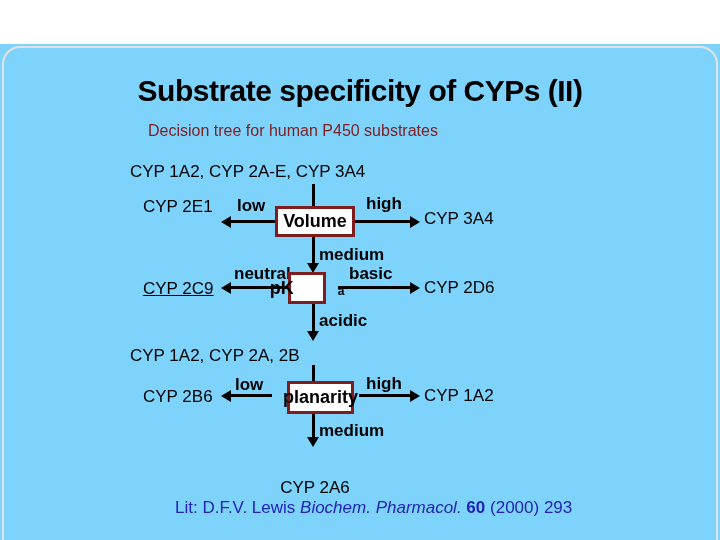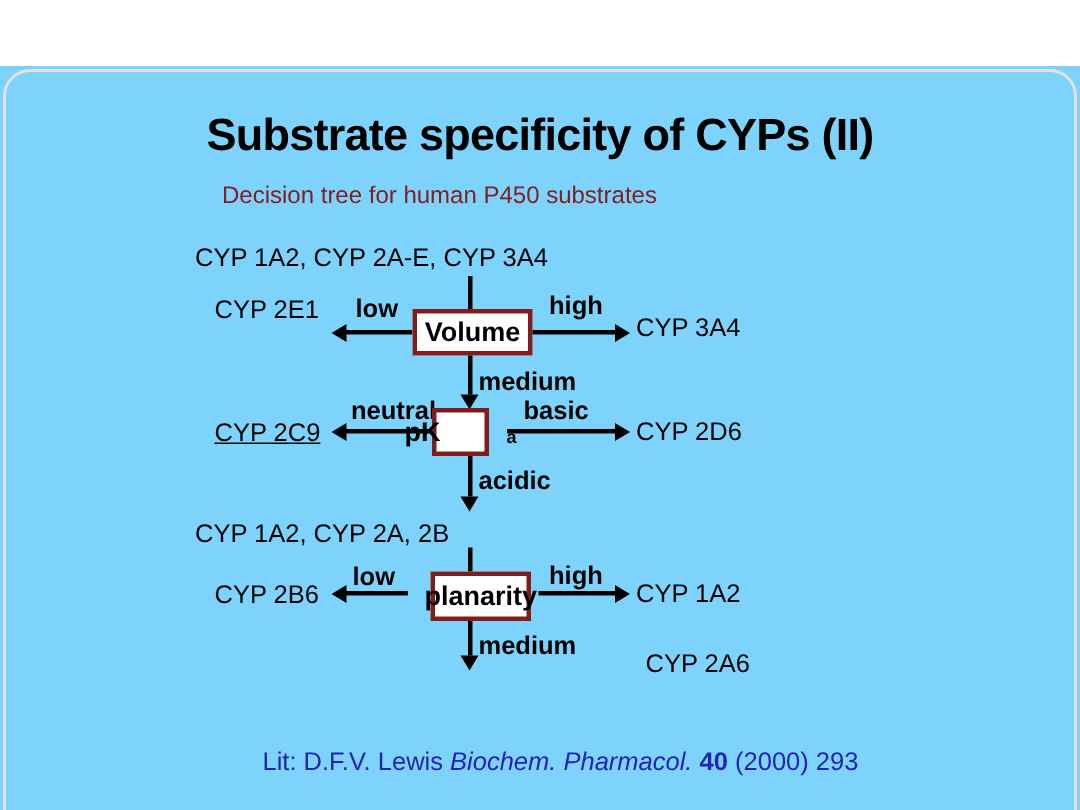--- a/index.html
+++ b/index.html
@@ -105,23 +105,23 @@
 
   <div class="hline" style="left:359px; top:350px; width:51px;"></div>
   <div class="tri-right" style="left:410px; top:346px;"></div>
   <div class="cond" style="left:366px; top:330px;">high</div>
   <div class="cyp" style="left:424px; top:342px;">CYP 1A2</div>
 
   <div class="vline" style="left:312px; top:370px; height:23px;"></div>
   <div class="tri-down" style="left:307px; top:393px;"></div>
   <div class="cond" style="left:319px; top:377px;">medium</div>
 
-  <div class="cyp" style="left:130px; top:389px; width:370px; text-align:right;">CYP 2A6</div>
+  <div class="cyp" style="left:130px; top:434px; width:370px; text-align:center;">CYP 2A6</div>
 
   <div class="citation">
     <span>Lit: D.F.V. Lewis</span>
     <span class="journal">Biochem. Pharmacol.</span>
-    <span class="vol">40</span>
+    <span class="vol">60</span>
     <span>(2000) 293</span>
   </div>
 
   <div class="pagenum">19</div>
 </div>
 
 </body></html>

